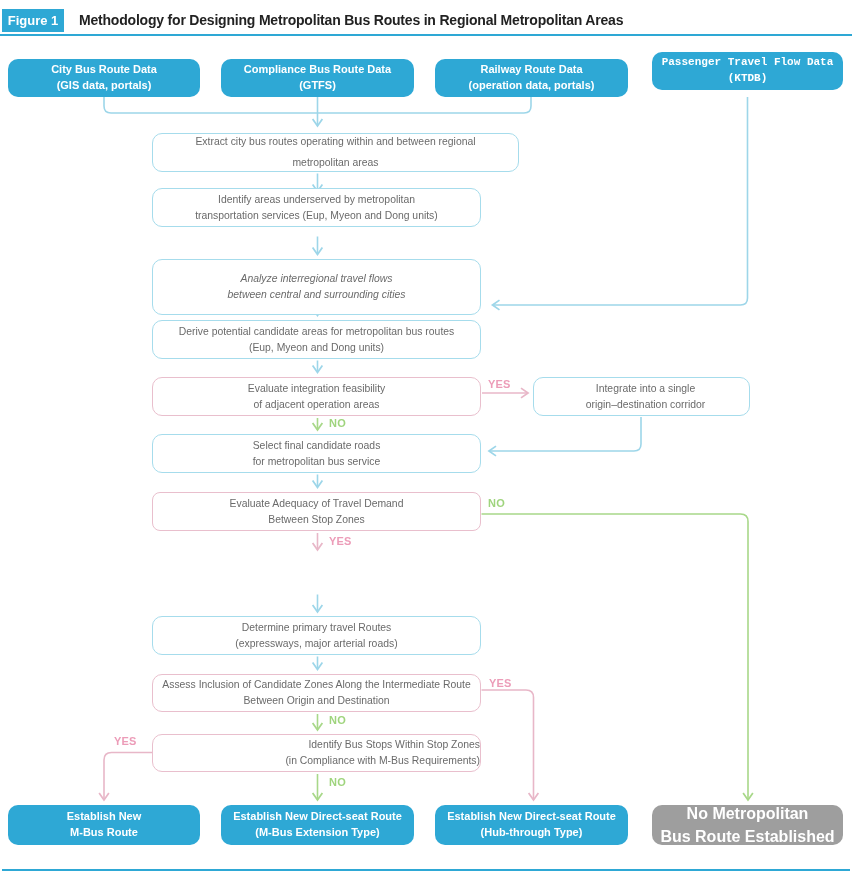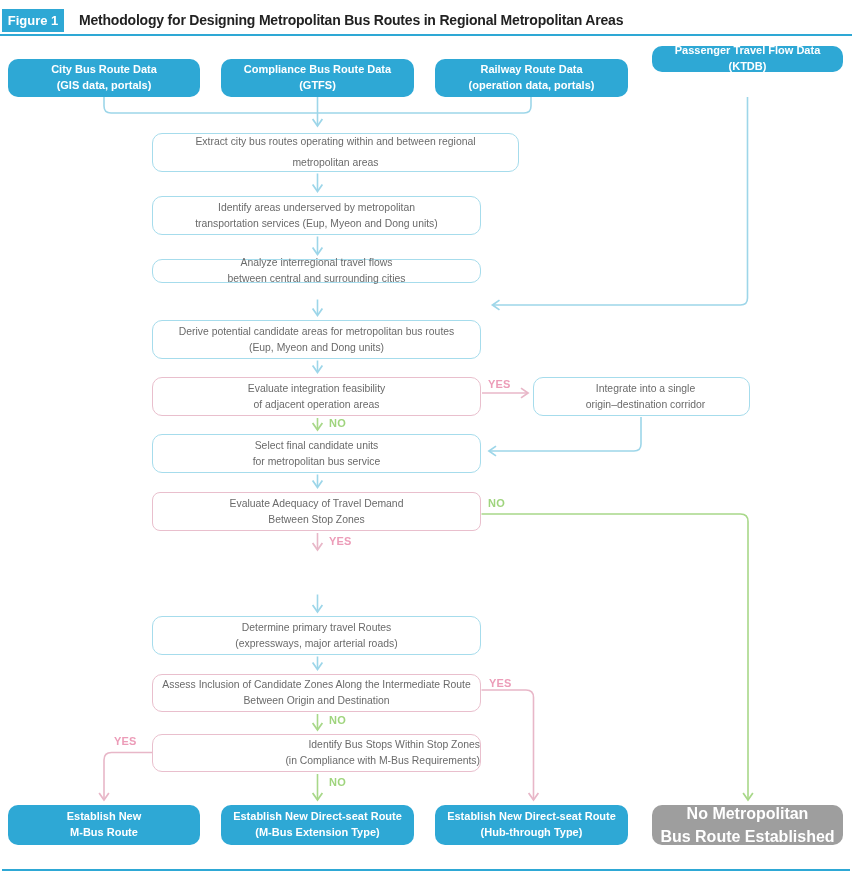--- a/index.html
+++ b/index.html
@@ -93,51 +93,51 @@
     <span>(GIS data, portals)</span>
   </div>
   <div class="node solid" style="left:221px; top:59px; width:193px; height:38px;">
     <span>Compliance Bus Route Data</span>
     <span>(GTFS)</span>
   </div>
   <div class="node solid" style="left:435px; top:59px; width:193px; height:38px;">
     <span>Railway Route Data</span>
     <span>(operation data, portals)</span>
   </div>
-  <div class="node solid" style="left:652px; top:46px; width:191px; height:26px;">
+  <div class="node solid" style="left:652px; top:52px; width:191px; height:38px;font-family:Liberation Mono, monospace;">
     <span>Passenger Travel Flow Data</span>
     <span>(KTDB)</span>
   </div>
 
   <div class="node cyan" style="left:152px; top:133px; width:367px; height:39px;justify-content:space-between;">
     <span>Extract city bus routes operating within and between regional</span>
     <span>metropolitan areas</span>
   </div>
-  <div class="node cyan" style="left:152px; top:196px; width:329px; height:39px;">
+  <div class="node cyan" style="left:152px; top:188px; width:329px; height:39px;">
     <span>Identify areas underserved by metropolitan</span>
     <span>transportation services (Eup, Myeon and Dong units)</span>
   </div>
-  <div class="node cyan" style="left:152px; top:259px; width:329px; height:24px;">
+  <div class="node cyan" style="left:152px; top:259px; width:329px; height:56px;font-style:italic;">
     <span>Analyze interregional travel flows</span>
     <span>between central and surrounding cities</span>
   </div>
   <div class="node pink" style="left:152px; top:377px; width:329px; height:39px;">
     <span>Evaluate integration feasibility</span>
     <span>of adjacent operation areas</span>
   </div>
   <div class="node cyan" style="left:152px; top:320px; width:329px; height:39px;">
     <span>Derive potential candidate areas for metropolitan bus routes</span>
     <span>(Eup, Myeon and Dong units)</span>
   </div>
   <div class="node cyan" style="left:533px; top:377px; width:217px; height:39px;padding-left:8px;">
     <span>Integrate into a single</span>
     <span>origin–destination corridor</span>
   </div>
   <div class="node cyan" style="left:152px; top:434px; width:329px; height:39px;">
-    <span>Select final candidate units</span>
+    <span>Select final candidate roads</span>
     <span>for metropolitan bus service</span>
   </div>
   <div class="node pink" style="left:152px; top:492px; width:329px; height:39px;border-radius:8px;">
     <span>Evaluate Adequacy of Travel Demand</span>
     <span>Between Stop Zones</span>
   </div>
   <div class="node cyan" style="left:152px; top:616px; width:329px; height:39px;">
     <span>Determine primary travel Routes</span>
     <span>(expressways, major arterial roads)</span>
   </div>

